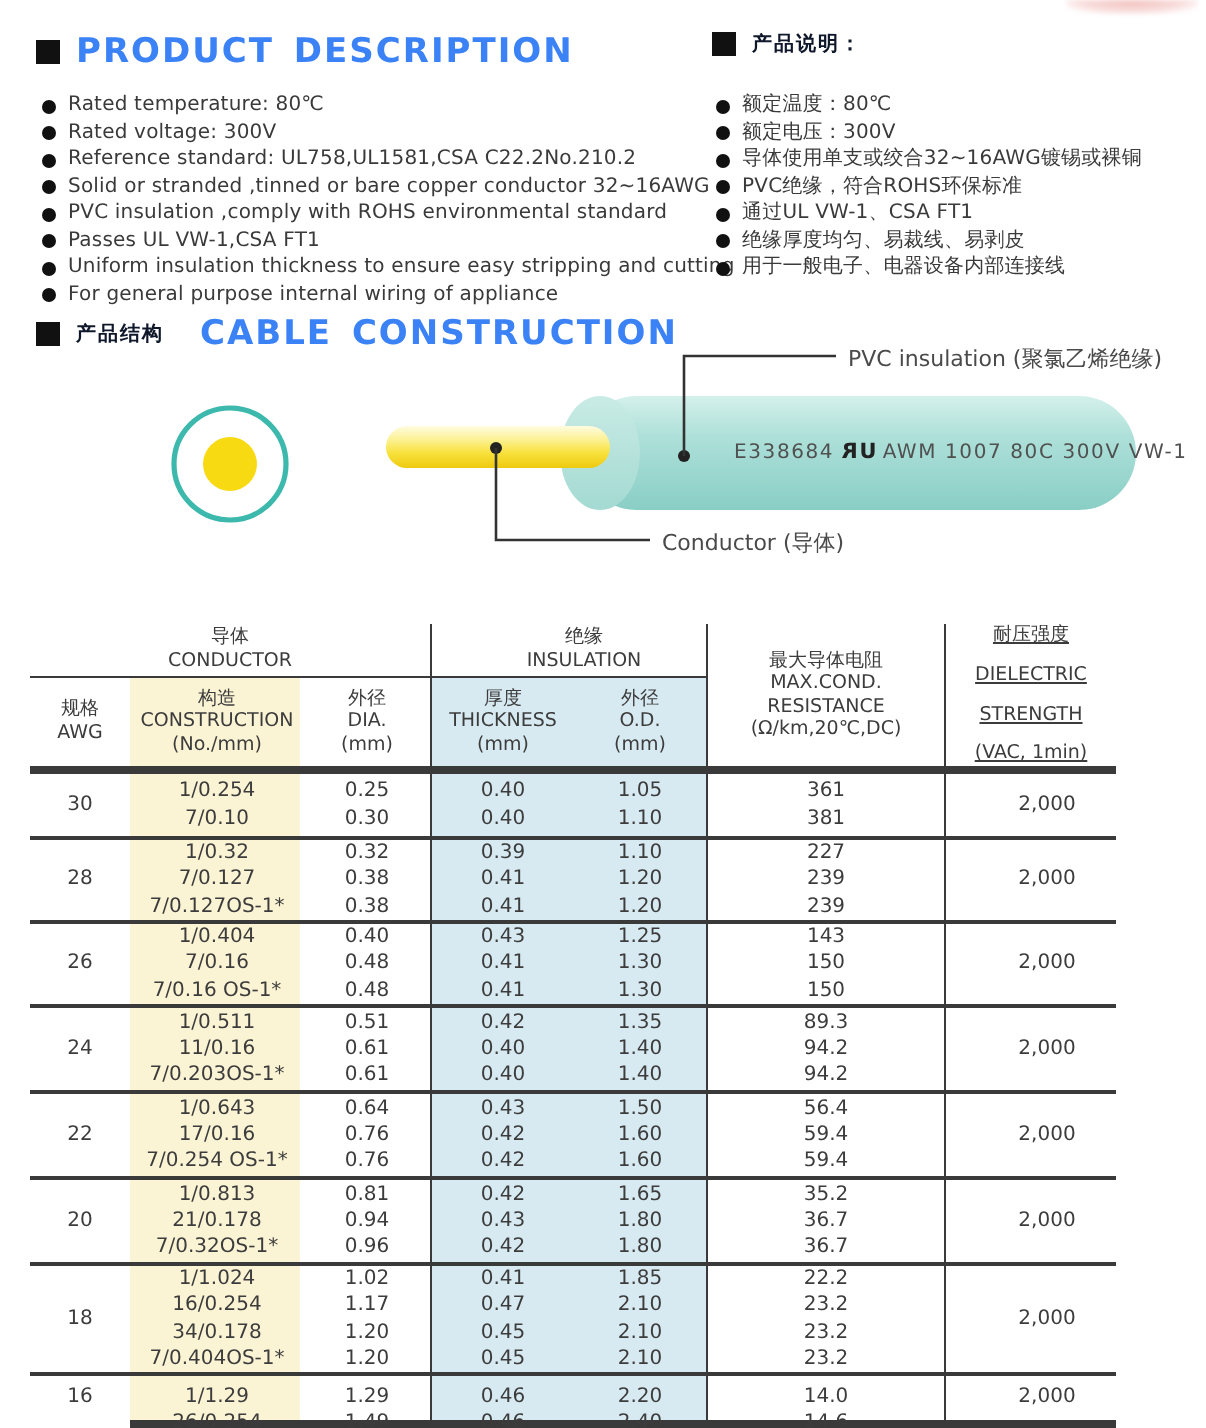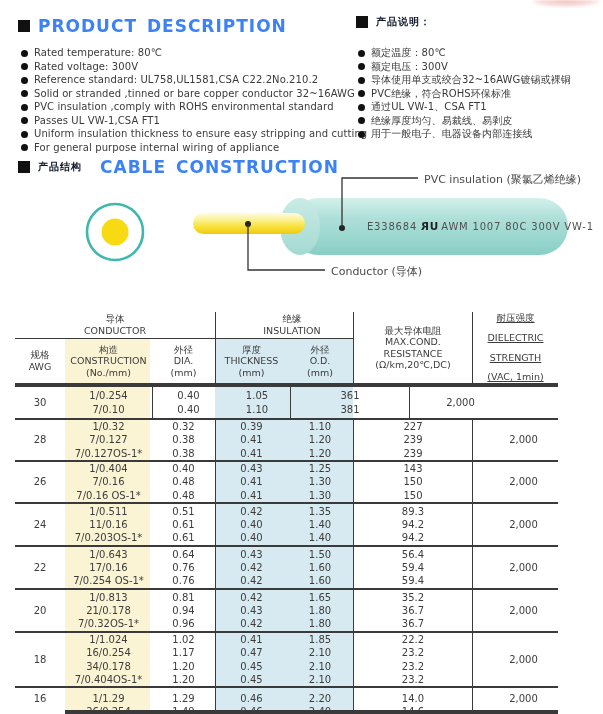--- a/index.html
+++ b/index.html
@@ -247,20 +247,24 @@
     </div>
 
     <div class="trow r33">
       <div class="c c-awg">
           <div class="ln">30</div>
         </div>
       <div class="c c-constr">
           <div class="ln">1/0.254</div>
           <div class="ln">7/0.10</div>
         </div>
+      <div class="c c-dia">
+          <div class="ln">0.25</div>
+          <div class="ln">0.30</div>
+        </div>
       <div class="c c-thk">
           <div class="ln">0.40</div>
           <div class="ln">0.40</div>
         </div>
       <div class="c c-od">
           <div class="ln">1.05</div>
           <div class="ln">1.10</div>
         </div>
       <div class="c c-res">
           <div class="ln">361</div>

